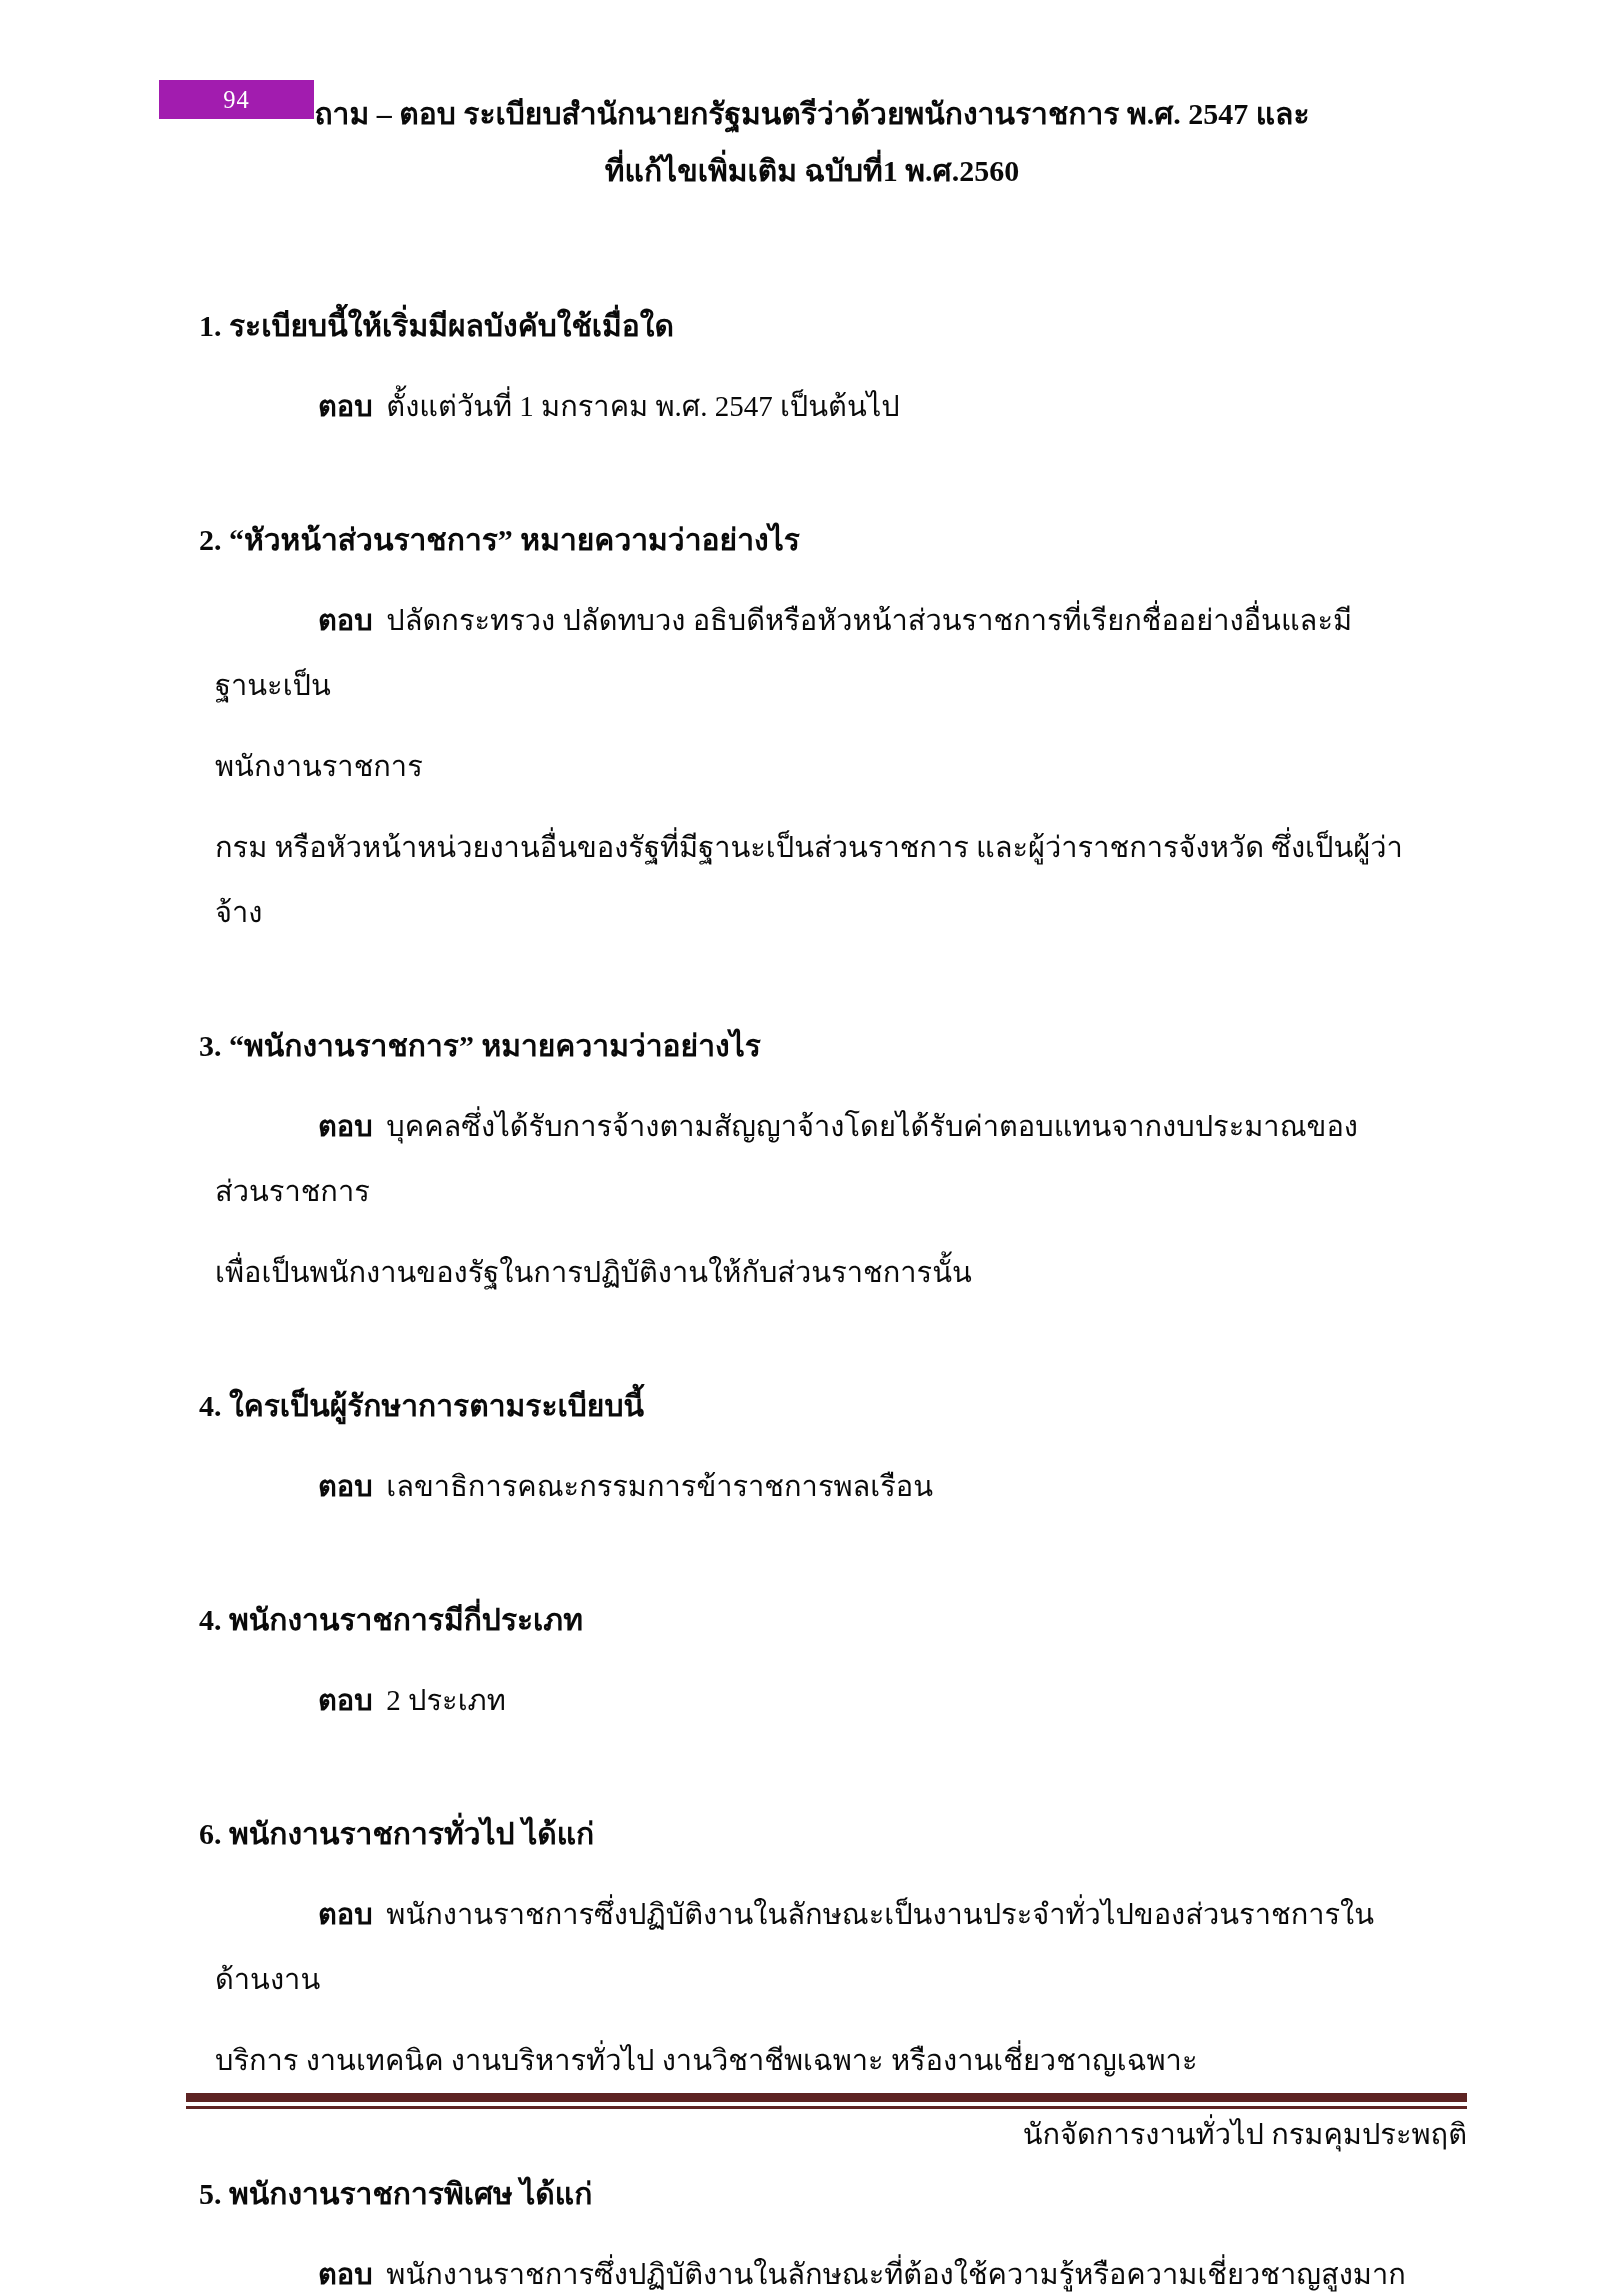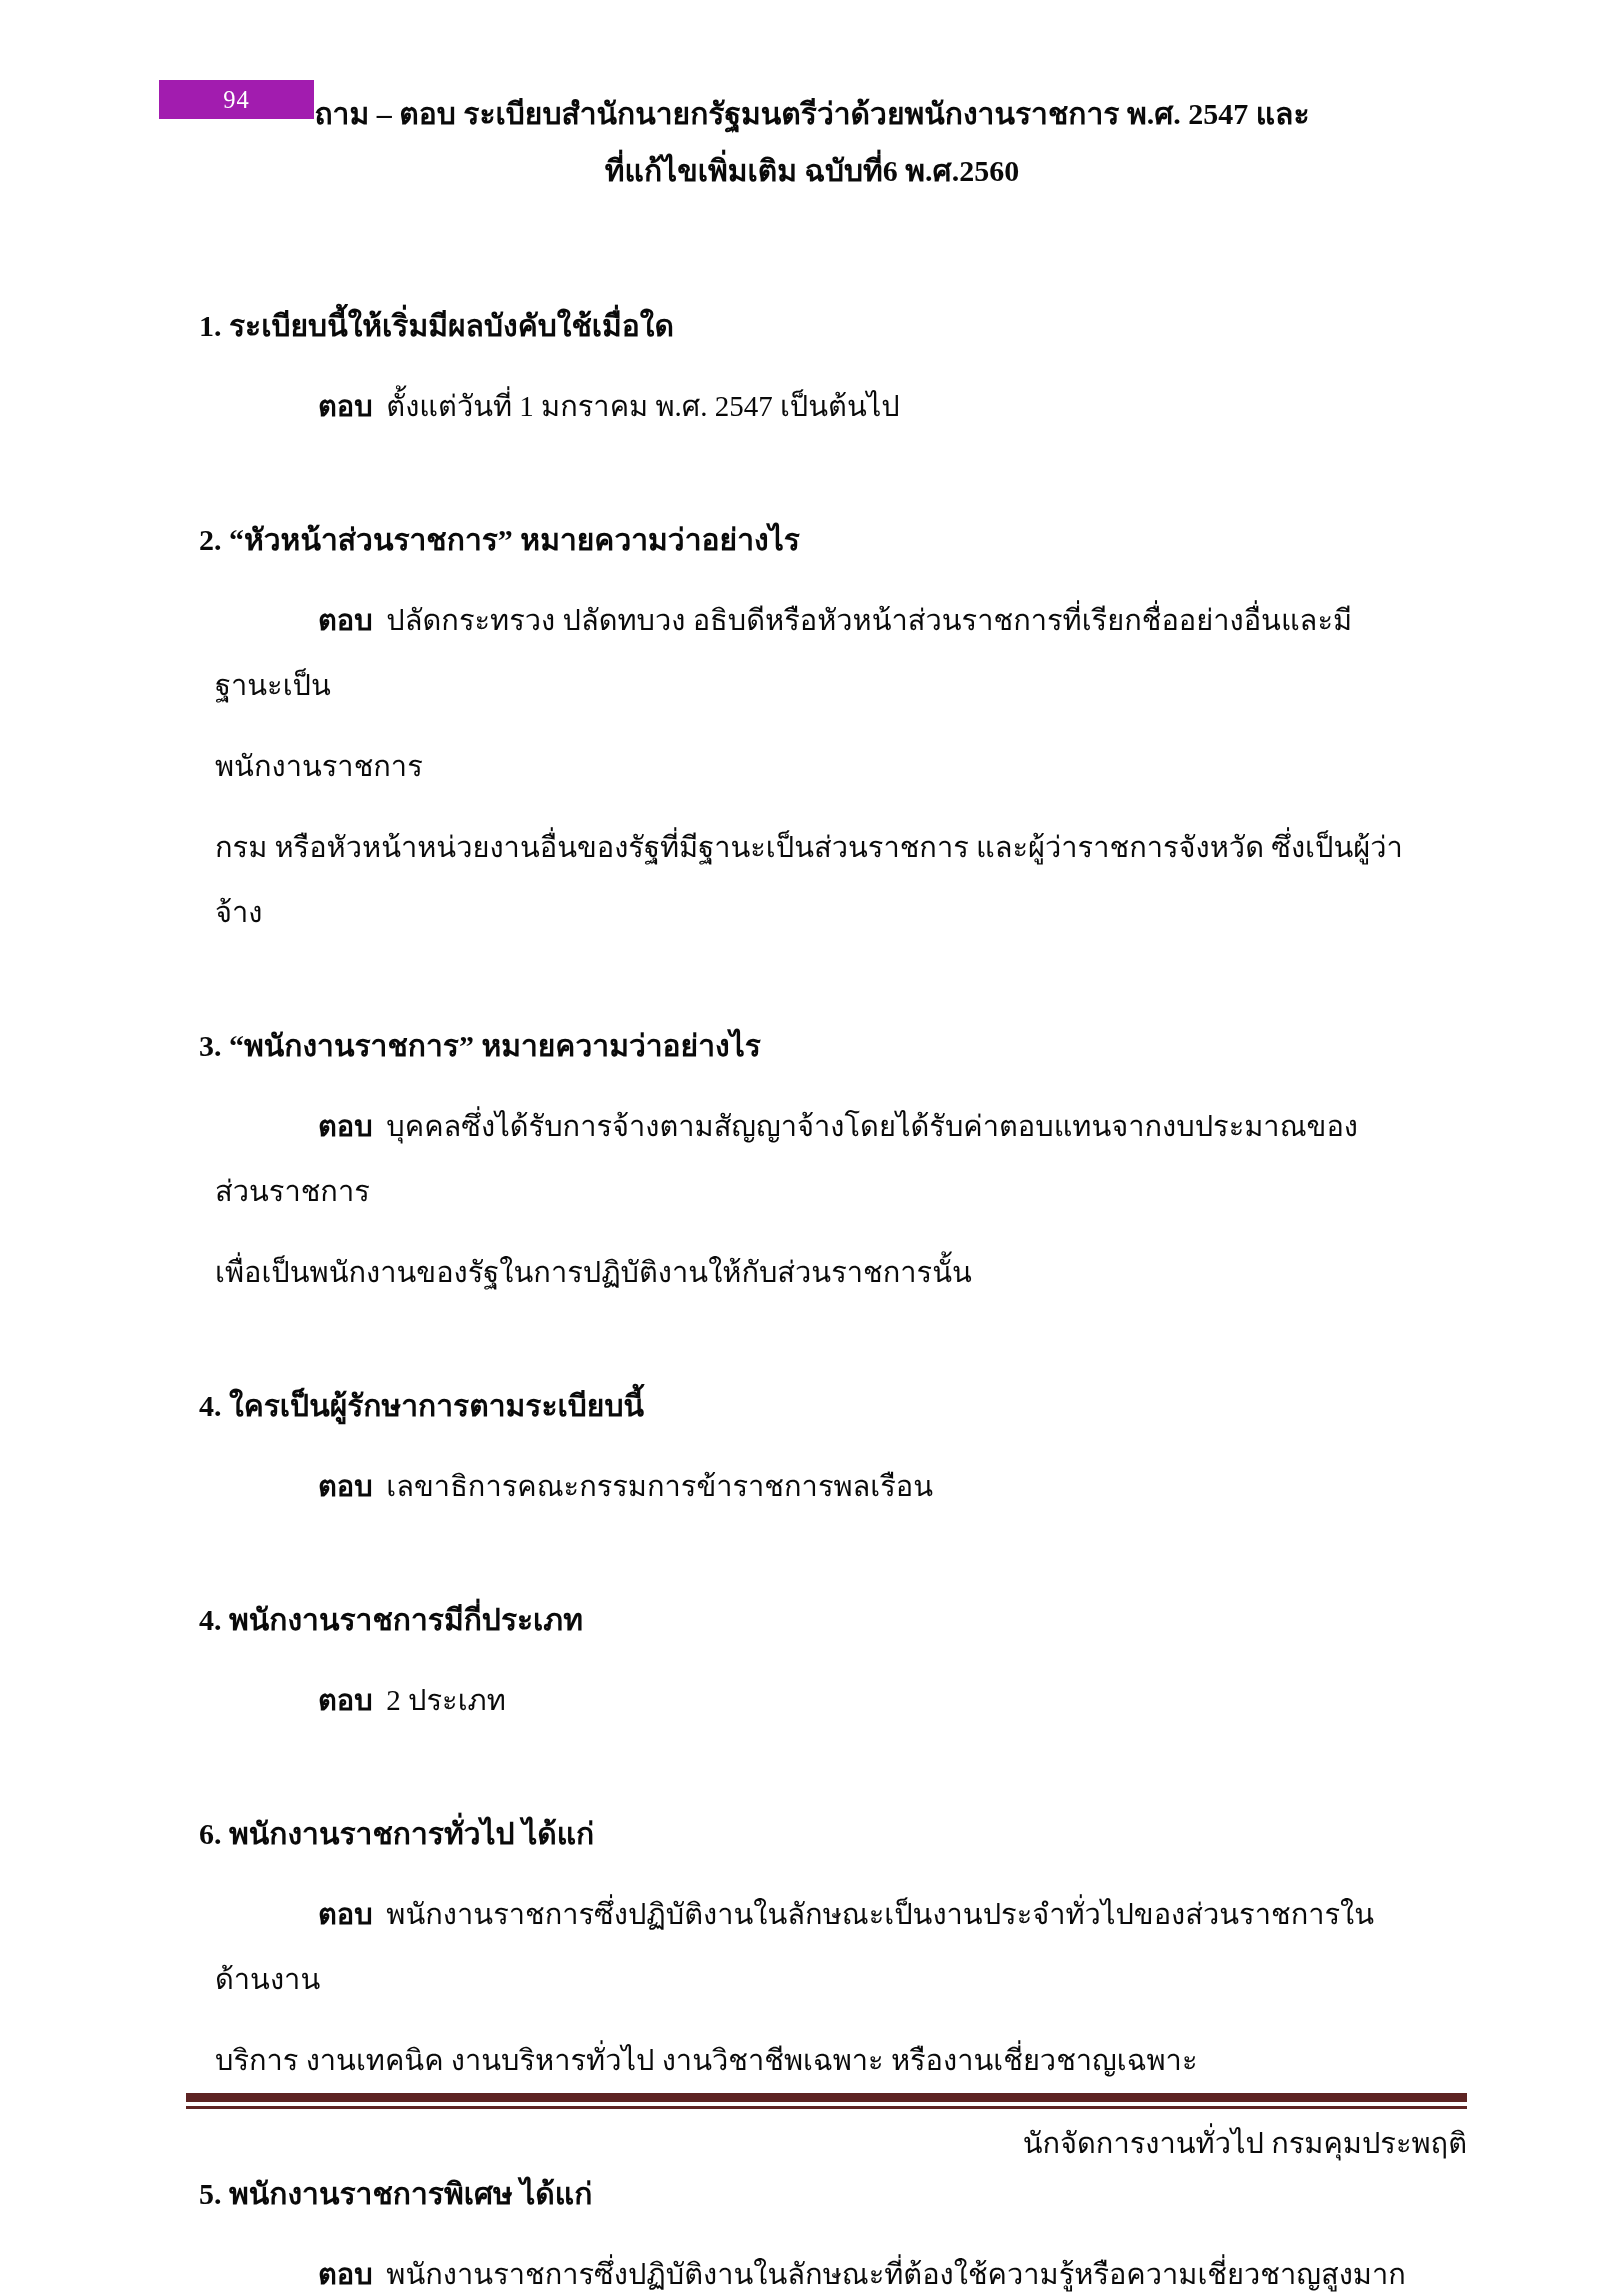--- a/index.html
+++ b/index.html
@@ -66,38 +66,38 @@
   .footer-rule-thick {
     height: 8.8px;
     background: #5e2423;
   }
   .footer-rule-thin {
     height: 2.9px;
     background: #5e2423;
     margin-top: 3.9px;
   }
   .footer-text {
-    margin: 15px 0 0 0;
+    margin: 6px 0 0 0;
     text-align: right;
     font-size: 29px;
     line-height: 39px;
   }
 </style>
 </head>
 <body>
 
 <div class="page-number-box">
   <span>94</span>
 </div>
 
 <div class="content">
 
   <h1 class="doc-title">
     <span class="title-line">ถาม – ตอบ ระเบียบสำนักนายกรัฐมนตรีว่าด้วยพนักงานราชการ พ.ศ. 2547 และ</span>
-    <span class="title-line">ที่แก้ไขเพิ่มเติม ฉบับที่6 พ.ศ.2560</span>
+    <span class="title-line">ที่แก้ไขเพิ่มเติม ฉบับที่1 พ.ศ.2560</span>
   </h1>
 
   <div class="qa-list">
 
     <section class="qa-block">
       <h2 class="question">1. ระเบียบนี้ให้เริ่มมีผลบังคับใช้เมื่อใด</h2>
       <p class="answer-line first"><strong class="answer-label">ตอบ</strong><span class="answer-text">ตั้งแต่วันที่ 1 มกราคม พ.ศ. 2547 เป็นต้นไป</span></p>
     </section>
 
     <section class="qa-block">

